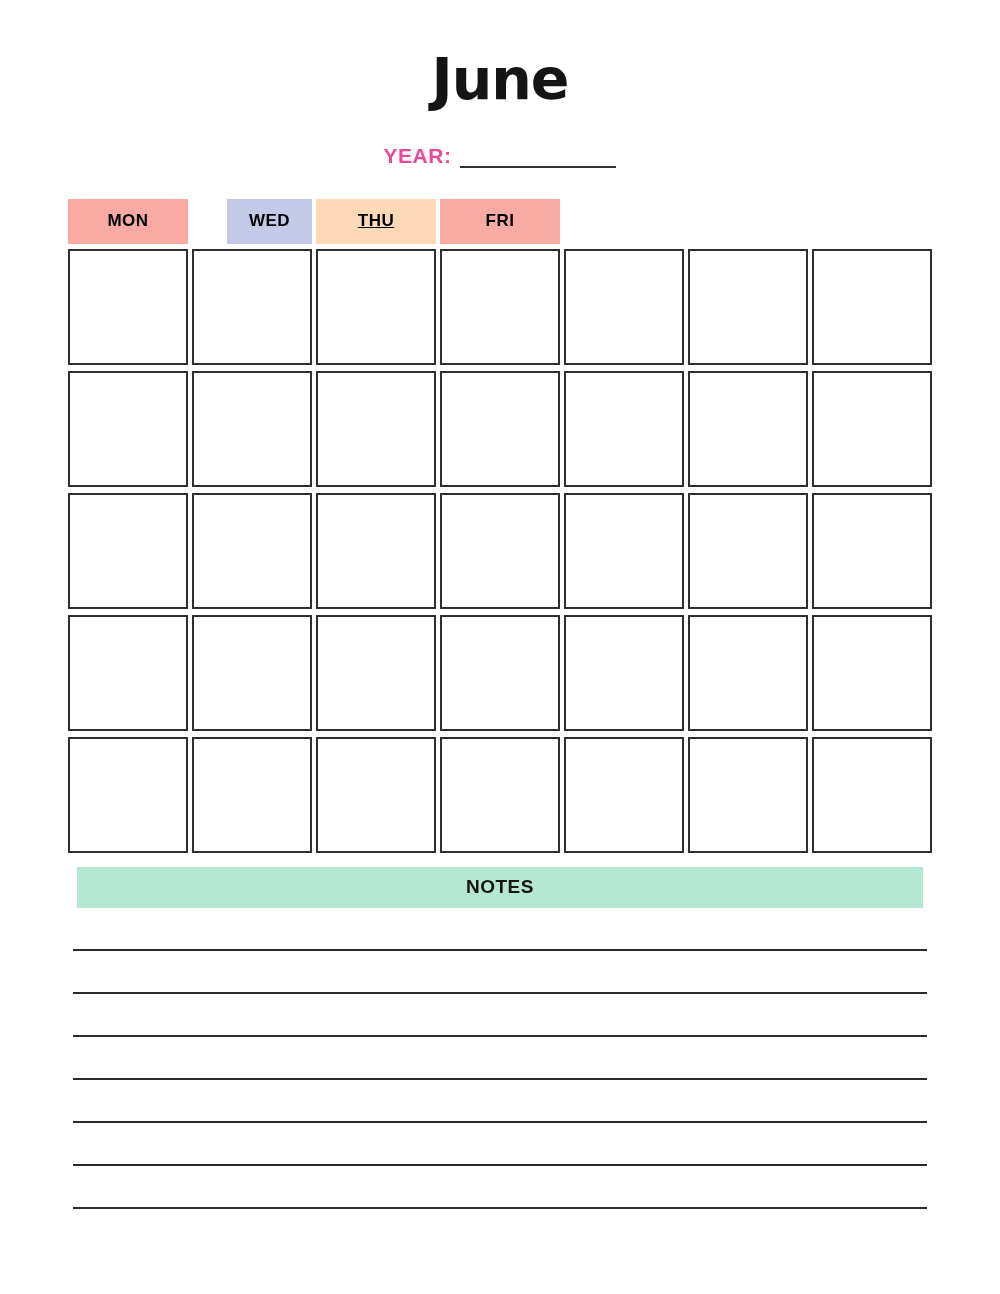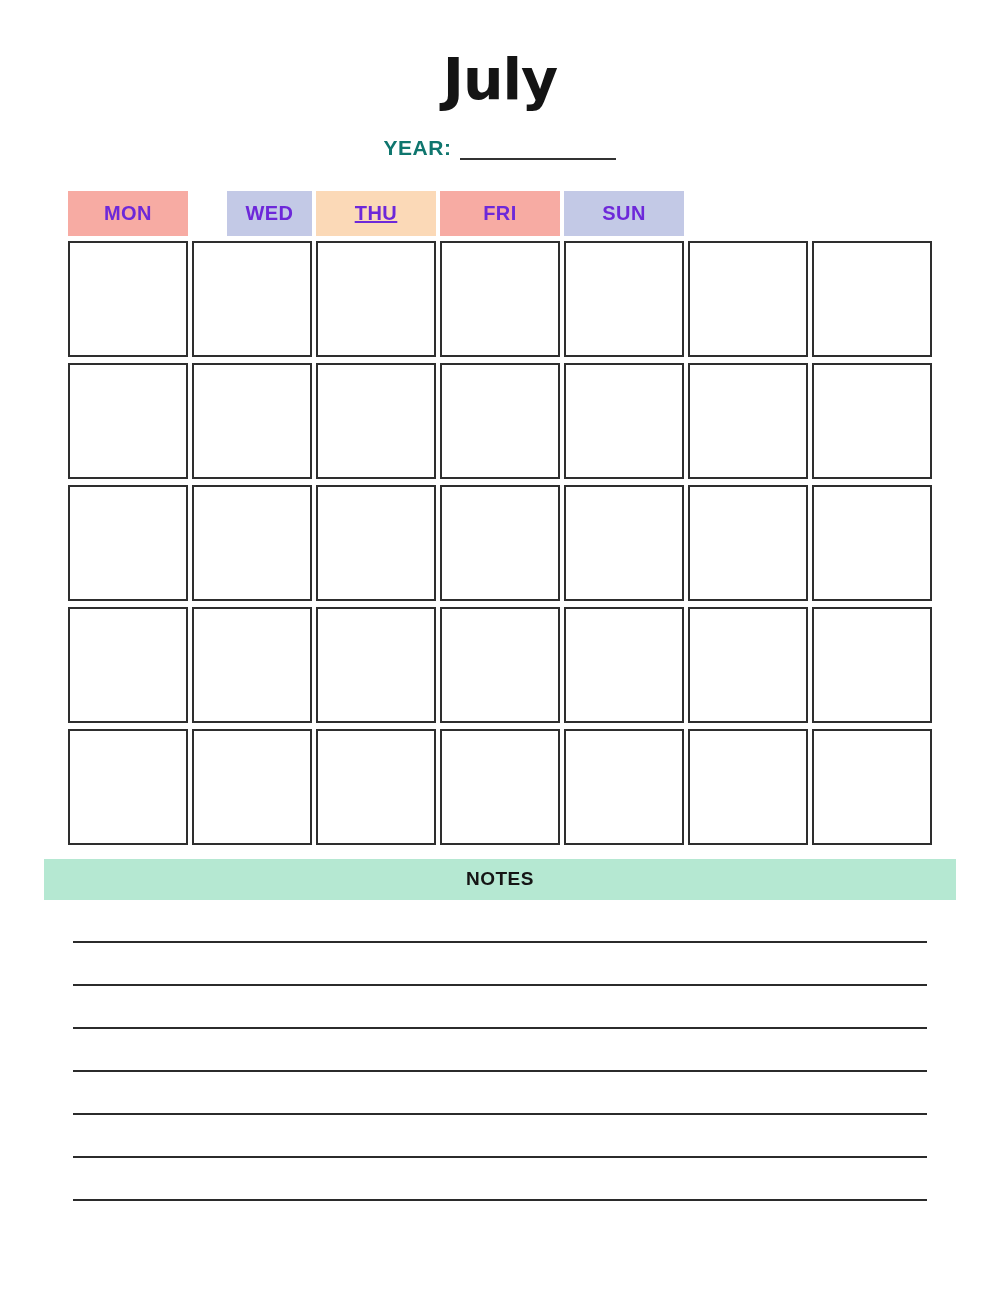--- a/index.html
+++ b/index.html
@@ -9,66 +9,65 @@
     overflow:hidden;
   }
   .title{
     margin:50px 0 0;text-align:center;
     font-family:"DejaVu Sans","Liberation Sans",sans-serif;
     font-weight:800;font-size:57px;line-height:1.05;letter-spacing:-1px;
     color:#141414;
   }
   .year-row{
     display:flex;justify-content:center;align-items:flex-end;
-    margin-top:24px;height:26px;
-    font-weight:700;font-size:21px;letter-spacing:.5px;color:#0f766e;
+    margin-top:32px;height:26px;
+    font-weight:700;font-size:21px;letter-spacing:.5px;color:#ec4899;
   }
   .year-line{
     display:inline-block;width:156px;height:19px;
     border-bottom:2px solid #333;margin-left:9px;
   }
   .cal{width:864px;margin:31px auto 0;}
   .day-headers{
     display:grid;grid-template-columns:repeat(7,1fr);
     column-gap:4px;height:45px;margin-bottom:5px;
   }
   .day-header{
     display:flex;align-items:center;justify-content:center;
-    font-weight:700;font-size:20px;letter-spacing:.5px;color:#6d28d9;text-align:center;
+    font-weight:700;font-size:17px;letter-spacing:.5px;color:#000000;text-align:center;
   }
   .day-grid{
     display:grid;grid-template-columns:repeat(7,1fr);
     column-gap:4px;row-gap:6px;
   }
   .day-cell{height:112px;background:#fff;border:2px solid #2e2e2e;}
   .notes-bar{
-    width:912px;height:41px;margin:14px auto 0;
+    width:846px;height:41px;margin:14px auto 0;
     display:flex;align-items:center;justify-content:center;
     font-weight:700;font-size:19px;letter-spacing:.5px;color:#151515;
   }
   .notes-lines{width:854px;margin:0 auto;}
   .note-line{height:41px;border-bottom:2px solid #2b2b2b;}
 </style>
 </head>
 <body>
 
-<h1 class="title">July</h1>
+<h1 class="title">June</h1>
 
 <div class="year-row">
   <span>YEAR:</span>
   <span class="year-line"></span>
 </div>
 
 <div class="cal">
   <div class="day-headers" id="day-headers">
       <div class="day-header" style="background: rgb(247, 171, 163);">MON</div>
       <div class="day-header" style="background: rgb(195, 201, 230); margin-left: 35px;">WED</div>
       <div class="day-header" style="background: rgb(251, 217, 183); text-decoration: underline;">THU</div>
       <div class="day-header" style="background: rgb(247, 171, 163);">FRI</div>
-      <div class="day-header" style="background: rgb(195, 201, 230);">SUN</div>
     </div>
   <div class="day-grid" id="day-grid">
       <div class="day-cell" style="border-color: rgb(46, 46, 46);"></div>
       <div class="day-cell" style="border-color: rgb(46, 46, 46);"></div>
       <div class="day-cell" style="border-color: rgb(46, 46, 46);"></div>
       <div class="day-cell" style="border-color: rgb(46, 46, 46);"></div>
       <div class="day-cell" style="border-color: rgb(46, 46, 46);"></div>
       <div class="day-cell" style="border-color: rgb(46, 46, 46);"></div>
       <div class="day-cell" style="border-color: rgb(46, 46, 46);"></div>
       <div class="day-cell" style="border-color: rgb(46, 46, 46);"></div>

